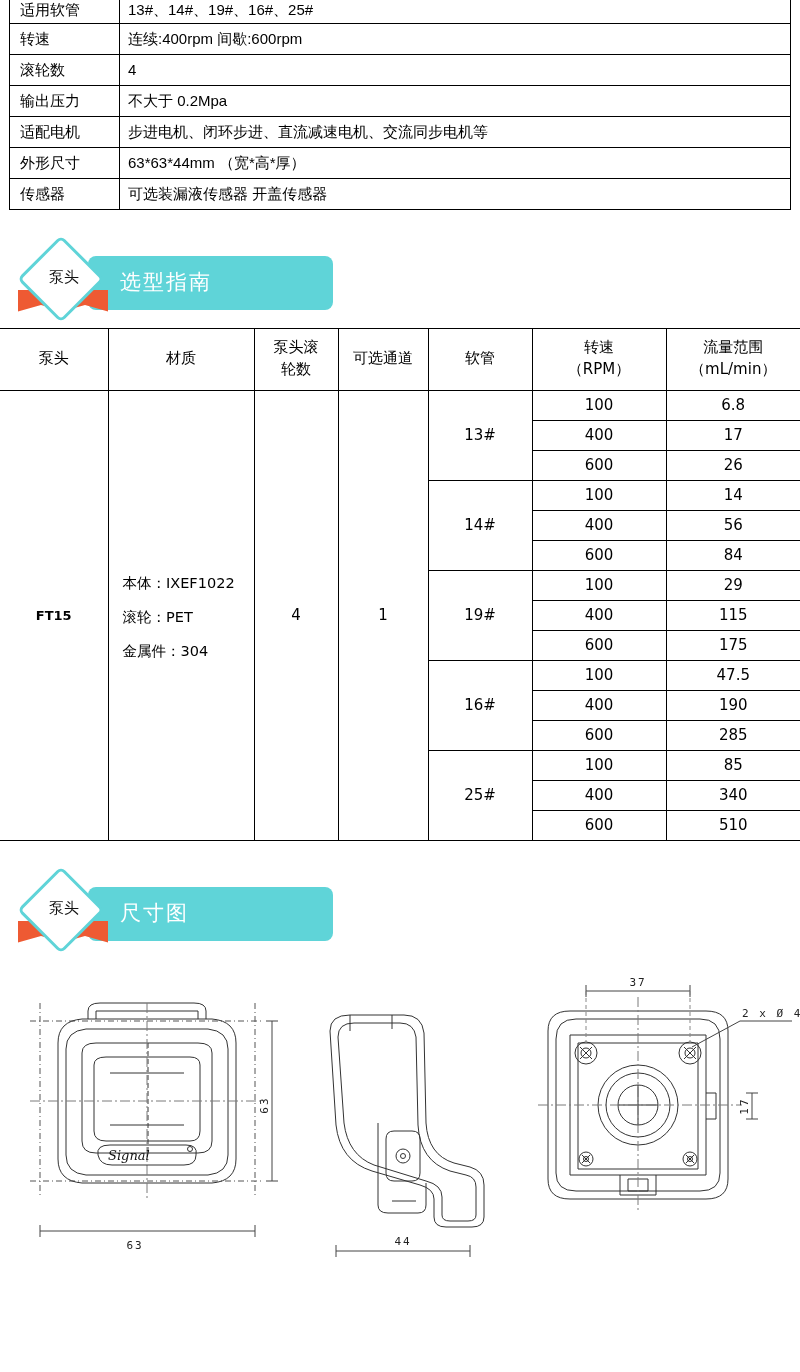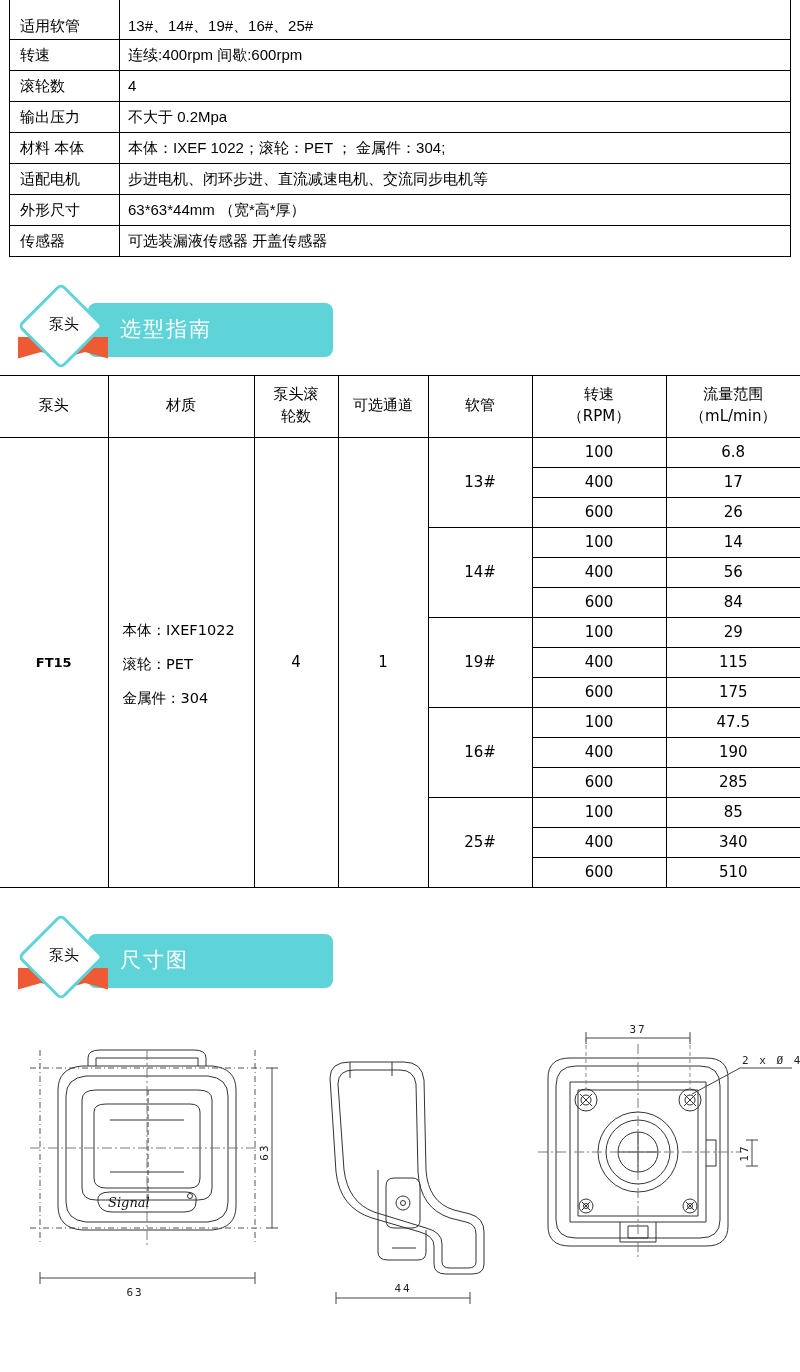--- a/index.html
+++ b/index.html
@@ -32,21 +32,21 @@
     vertical-align: middle;
     line-height: 1.3;
   }
   .spec-table td.lbl {
     width: 110px;
     padding-left: 10px;
   }
   .spec-table tr:first-child td {
     border-top: none;
     height: 16px;
-    padding-top: 16px;
+    padding-top: 0;
     padding-bottom: 3px;
     vertical-align: bottom;
     overflow: hidden;
   }
 
   
   .banner {
     position: relative;
     height: 78px;
     margin-top: 36px;
@@ -185,24 +185,20 @@
       </tr>
       <tr>
         <td class="lbl">滚轮数</td>
         <td>4</td>
       </tr>
       <tr>
         <td class="lbl">输出压力</td>
         <td>不大于 0.2Mpa</td>
       </tr>
       <tr>
-        <td class="lbl">材料 本体</td>
-        <td>本体：IXEF 1022；滚轮：PET ； 金属件：304;</td>
-      </tr>
-      <tr>
         <td class="lbl">适配电机</td>
         <td>步进电机、闭环步进、直流减速电机、交流同步电机等</td>
       </tr>
       <tr>
         <td class="lbl">外形尺寸</td>
         <td>63*63*44mm （宽*高*厚）</td>
       </tr>
       <tr>
         <td class="lbl">传感器</td>
         <td>可选装漏液传感器 开盖传感器</td>

